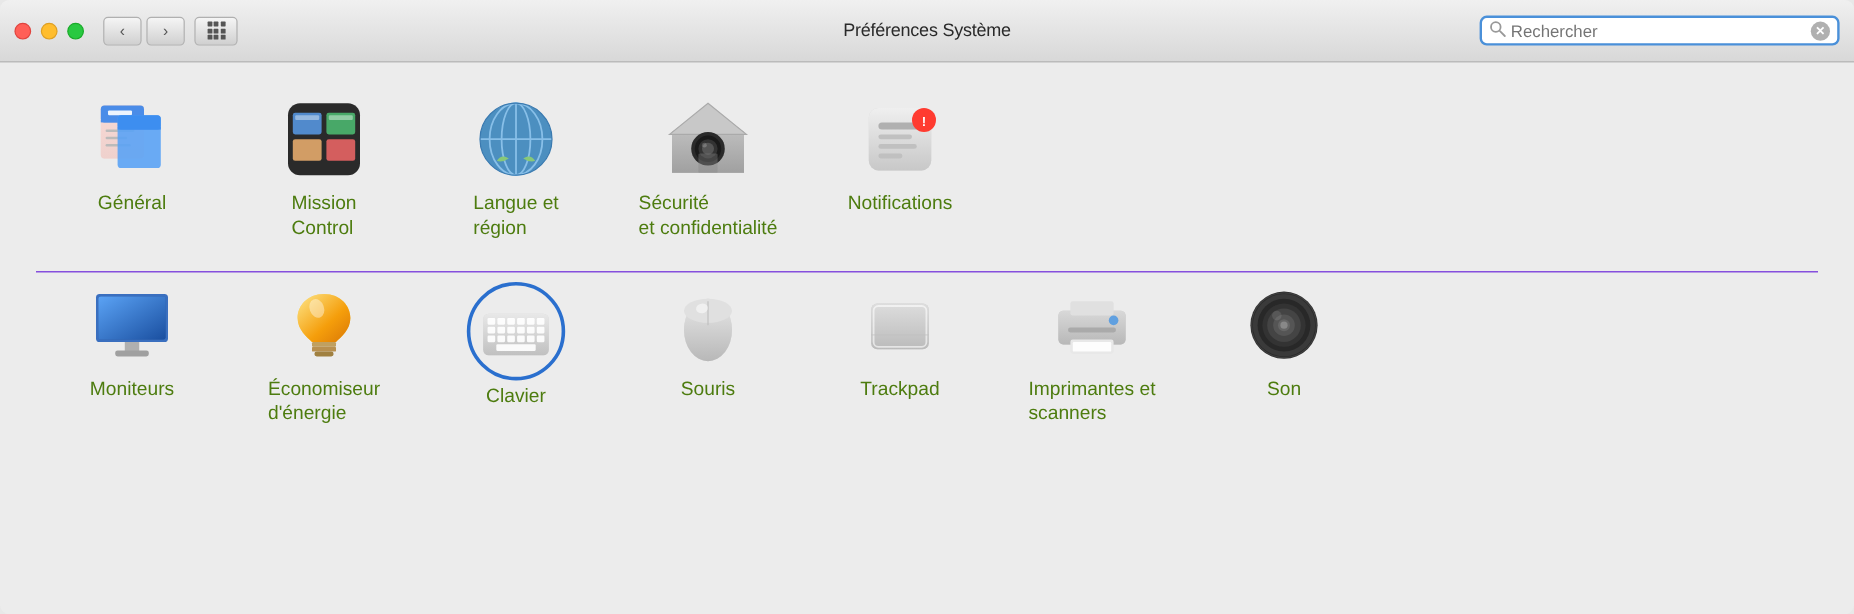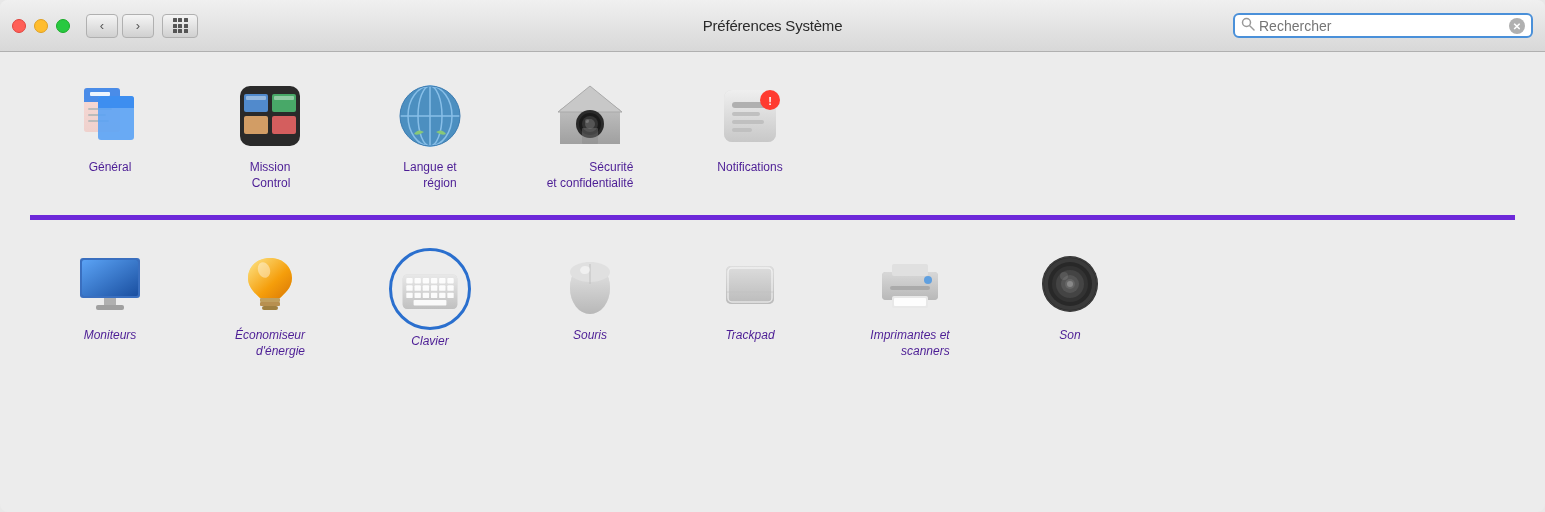--- a/index.html
+++ b/index.html
@@ -157,23 +157,21 @@
     }
 
     .row {
       display: flex;
       align-items: flex-start;
       gap: 0;
       padding-bottom: 16px;
     }
 
     .row + .row {
-      border-top: 5px solid #6d28d9;
-      padding-top: 20px;
-      font-style: italic;
+      border-top: 1px solid #6d28d9;
     }
 
     .pref-item {
       display: flex;
       flex-direction: column;
       align-items: center;
       width: 160px;
       cursor: pointer;
       padding: 8px 4px;
       border-radius: 8px;
@@ -183,23 +181,23 @@
     .pref-icon {
       width: 72px;
       height: 72px;
       display: flex;
       align-items: center;
       justify-content: center;
       margin-bottom: 8px;
     }
 
     .pref-label {
-      font-size: 12px;
-      color: #4c1d95;
-      text-align: right;
+      font-size: 16px;
+      color: #4d7c0f;
+      text-align: left;
       line-height: 1.3;
     }
 
     
 
   </style>
 </head>
 <body>
 
 <div class="window">

